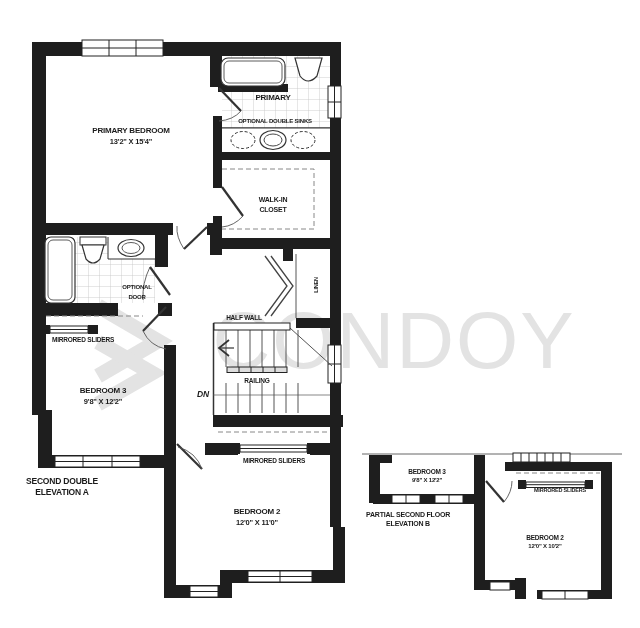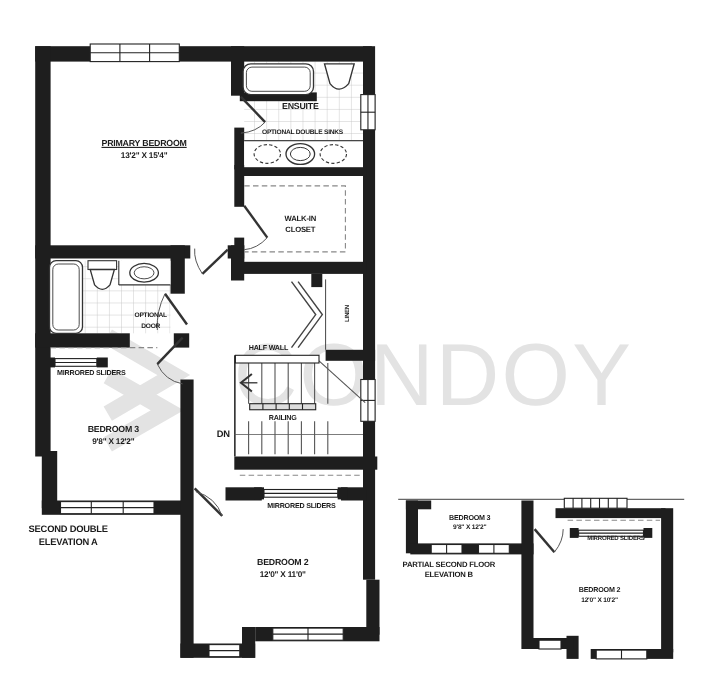--- a/index.html
+++ b/index.html
@@ -248,40 +248,40 @@
       <line x1="516" y1="473" x2="600" y2="473" stroke="#888" stroke-width="1" stroke-dasharray="5 3"></line>
       <g stroke="#222" stroke-width="1" fill="#fff">
         <rect x="526" y="482" width="59" height="5.5"></rect>
           <line x1="526" y1="484.7" x2="585" y2="484.7"></line>
       </g>
       <line x1="486" y1="481" x2="504" y2="502" stroke="#333" stroke-width="2.2"></line>
       <path d="M504,502 Q512,492 512,481" stroke="#555" stroke-width="0.9" fill="none"></path>
     </g>
   </svg>
 
-  <div class="lbl s8" style="left:131px;top:130px;text-decoration:underline;">PRIMARY BEDROOM</div>
+  <div class="lbl s8" style="left:131px;top:130px;">PRIMARY BEDROOM</div>
   <div class="lbl s75" style="left:131px;top:141px;">13'2" X 15'4"</div>
 
-  <div class="lbl s8" style="left:273px;top:97px;">ENSUITE</div>
+  <div class="lbl s8" style="left:273px;top:97px;">PRIMARY</div>
   <div class="lbl s6" style="left:275px;top:121px;">OPTIONAL DOUBLE SINKS</div>
 
   <div class="lbl s7" style="left:273px;top:199px;">WALK-IN</div>
   <div class="lbl s7" style="left:273px;top:209px;">CLOSET</div>
 
   <div class="lbl s6" style="left:137px;top:287px;">OPTIONAL</div>
   <div class="lbl s6" style="left:137px;top:297px;">DOOR</div>
 
   <div class="lbl s65" style="left:83px;top:339px;">MIRRORED SLIDERS</div>
 
   <div class="lbl s8" style="left:103px;top:390px;">BEDROOM 3</div>
   <div class="lbl s75" style="left:103px;top:401px;">9'8" X 12'2"</div>
 
   <div class="lbl s65" style="left:244px;top:317px;">HALF WALL</div>
   <div class="lbl s65" style="left:257px;top:380px;">RAILING</div>
-  <div class="lbl s85" style="left:203px;top:394px;">DN</div>
+  <div class="lbl s85" style="left:203px;top:394px;font-style:italic;">DN</div>
 
   <div class="lbl s55 vert" style="left:316px;top:285px;">LINEN</div>
 
   <div class="lbl s65" style="left:274px;top:460px;">MIRRORED SLIDERS</div>
 
   <div class="lbl s8" style="left:257px;top:511px;">BEDROOM 2</div>
   <div class="lbl s75" style="left:257px;top:522px;">12'0" X 11'0"</div>
 
   <div class="lbl s85" style="left:62px;top:481px;">SECOND DOUBLE</div>
   <div class="lbl s85" style="left:62px;top:492px;">ELEVATION A</div>

